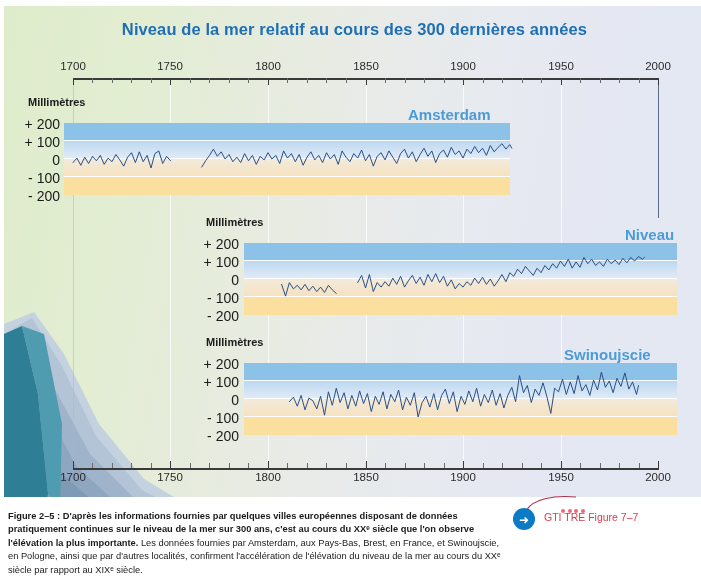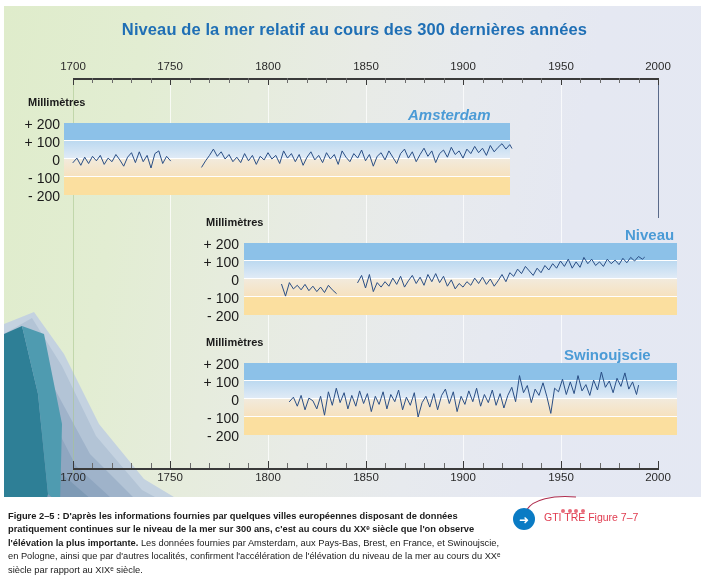--- a/index.html
+++ b/index.html
@@ -152,21 +152,21 @@
     <div class="axis-label" style="left:144px;top:-3px;">1750</div>
     <div class="axis-label" style="left:242px;top:-3px;">1800</div>
     <div class="axis-label" style="left:340px;top:-3px;">1850</div>
     <div class="axis-label" style="left:437px;top:-3px;">1900</div>
     <div class="axis-label" style="left:535px;top:-3px;">1950</div>
     <div class="axis-label" style="left:632px;top:-3px;">2000</div>
   </div>
 
   <div class="chart" style="left:0;top:86px;width:701px;height:112px;">
     <div class="units" style="left:24px;top:4px;">Millimètres</div>
-    <div class="city" style="left:404px;top:14px;font-style:italic;">Amsterdam</div>
+    <div class="city" style="left:404px;top:14px;">Amsterdam</div>
 
     <div class="ylab" style="left:16px;top:24px;">+ 200</div>
     <div class="ylab" style="left:16px;top:42px;">+ 100</div>
     <div class="ylab" style="left:16px;top:60px;">0</div>
     <div class="ylab" style="left:16px;top:78px;">- 100</div>
     <div class="ylab" style="left:16px;top:96px;">- 200</div>
 
     <div class="band" style="left:60px;top:31px;width:446px;height:72px;">
       <div class="bandline" style="top:17px;"></div>
       <div class="bandline" style="top:35px;"></div>

